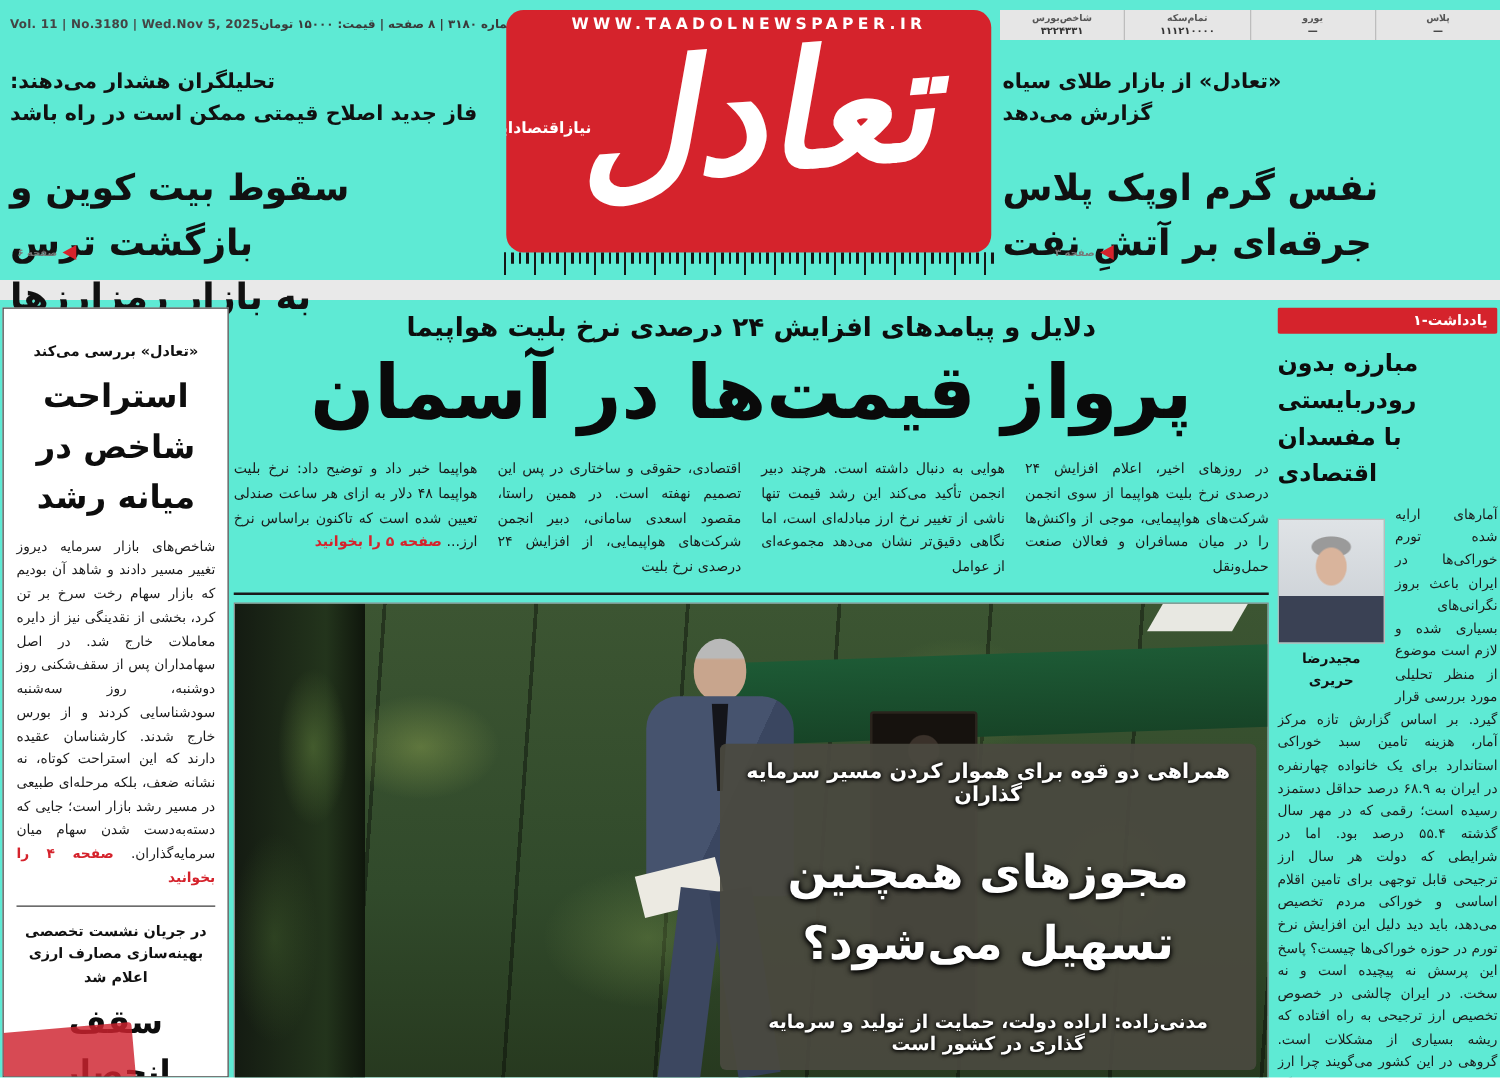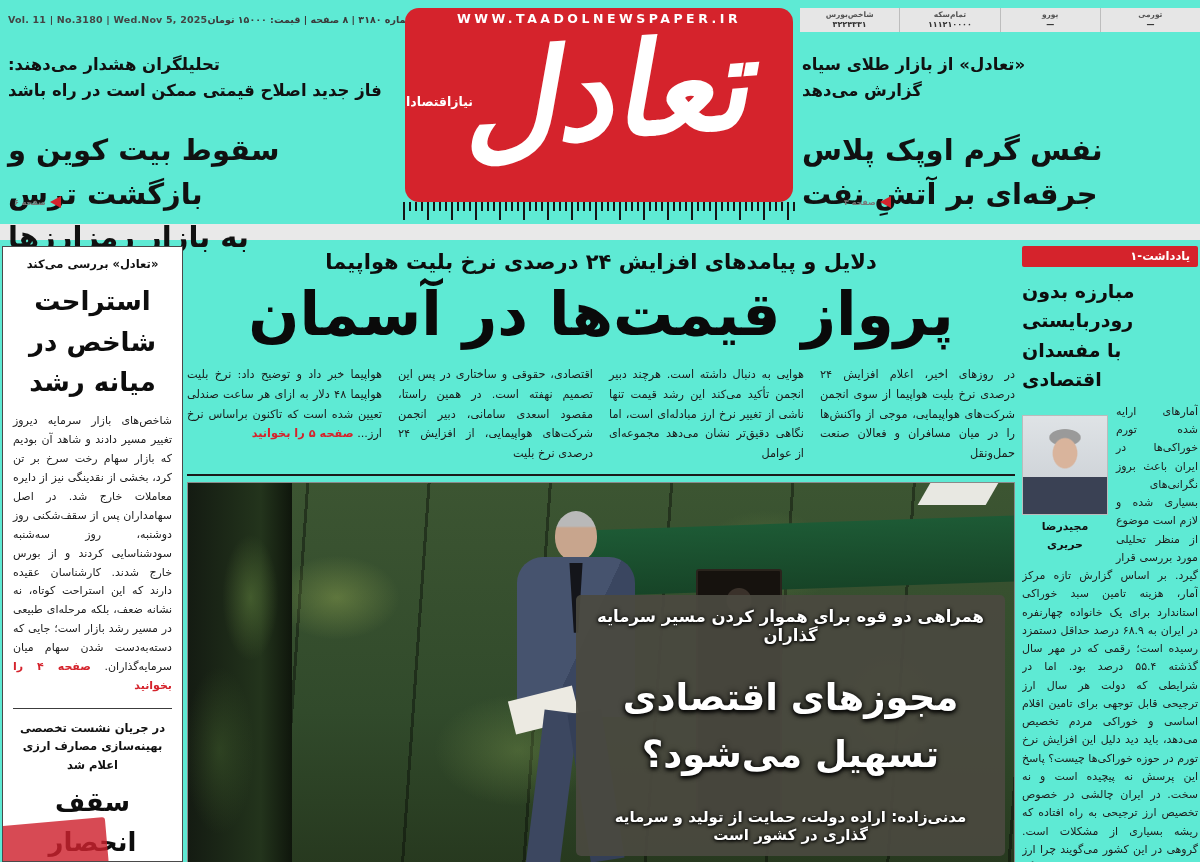--- a/index.html
+++ b/index.html
@@ -40,21 +40,21 @@
   .hblock .kick{font-size:16.5px;font-weight:bold;line-height:1.55}
   .hblock .big{font-size:29px;font-weight:bold;line-height:1.5;margin-top:26px;letter-spacing:-.5px}
   .pagetag{position:absolute;display:flex;align-items:center;gap:4px;font-size:8px;color:#777;font-weight:bold}
   .pagetag .tri{width:0;height:0;border-top:6px solid transparent;border-bottom:6px solid transparent;
                 border-right:11px solid #d5232c}
   .hl-left{left:8px}
   .hl-right{left:802px}
 
   
   .sidebar{position:absolute;top:246px;left:2px;width:181px;height:616px;border:1px solid #4a4a4a;
-           padding:8px 10px;overflow:hidden;background:#fff}
+           padding:24px 10px;overflow:hidden;background:#fff}
   .sb-kick{font-size:11.5px;font-weight:bold;text-align:center;line-height:1.6;color:#111}
   .sb-title{font-size:26px;font-weight:bold;text-align:center;line-height:1.55;margin:8px 0 10px;color:#0d0d0d}
   .sb-body{font-size:11px;text-align:justify;line-height:1.72;color:#1c1c1c}
   .redlink{color:#d5232c;font-weight:bold}
   .sb-div{border-top:1px solid #3c3c3c;margin:12px 0 10px}
   .stamp{position:absolute;left:-34px;bottom:-8px;width:138px;height:46px;background:rgba(206,34,46,.82);
          transform:rotate(-5deg);border-radius:3px}
 
   
   .center{position:absolute;top:246px;left:187px;width:828px;height:616px}
@@ -126,21 +126,21 @@
 
 <div class="page">
 
   <div class="datebar">
     <span class="en">Vol. 11 | No.3180 | Wed.Nov 5, 2025</span>
     <span class="fa">چهارشنبه ۱۴ آبان ۱۴۰۴ | ۱۴ جمادی‌الاول ۱۴۴۷ | سال دوازدهم | شماره ۳۱۸۰ | ۸ صفحه | قیمت: ۱۵۰۰۰ تومان</span>
   </div>
 
   <div class="marketbar">
     <div class="mcell">
-      <span class="lbl">تورمی</span>
+      <span class="lbl">پلاس</span>
       <span class="val">—</span>
     </div>
     <div class="mcell">
       <span class="lbl">یورو</span>
       <span class="val">—</span>
     </div>
     <div class="mcell">
       <span class="lbl">تمام‌سکه</span>
       <span class="val">۱۱۱۲۱۰۰۰۰</span>
     </div>
@@ -229,21 +229,21 @@
         <div class="head"></div>
         <div class="torso"></div>
         <div class="shirt"></div>
         <div class="paper"></div>
         <div class="legL"></div>
         <div class="legR"></div>
       </div>
       <div class="overlay">
         <div class="ov-kick">همراهی دو قوه برای هموار کردن مسیر سرمایه گذاران</div>
         <div class="ov-title">
-          <div>مجوزهای اقتصادی</div>
+          <div>مجوزهای همچنین</div>
           <div>تسهیل می‌شود؟</div>
         </div>
         <div class="ov-cap">مدنی‌زاده: اراده دولت، حمایت از تولید و سرمایه گذاری در کشور است</div>
       </div>
     </div>
   </div>
 
   <div class="note">
     <div class="note-head">یادداشت-۱</div>
     <div class="note-title">

